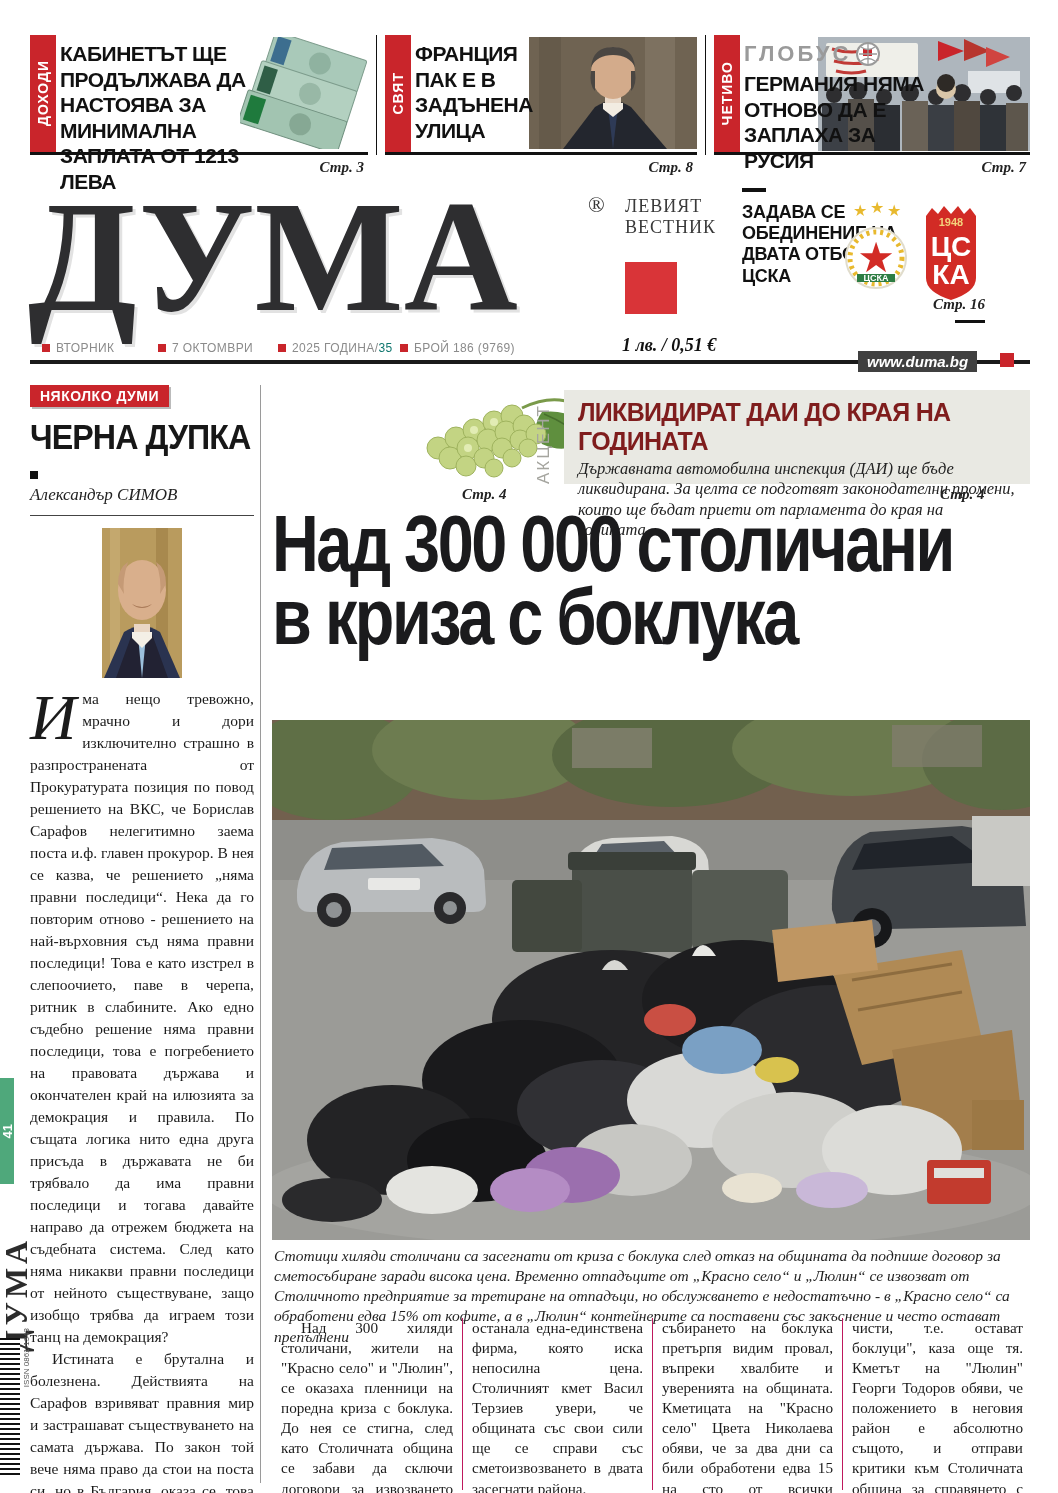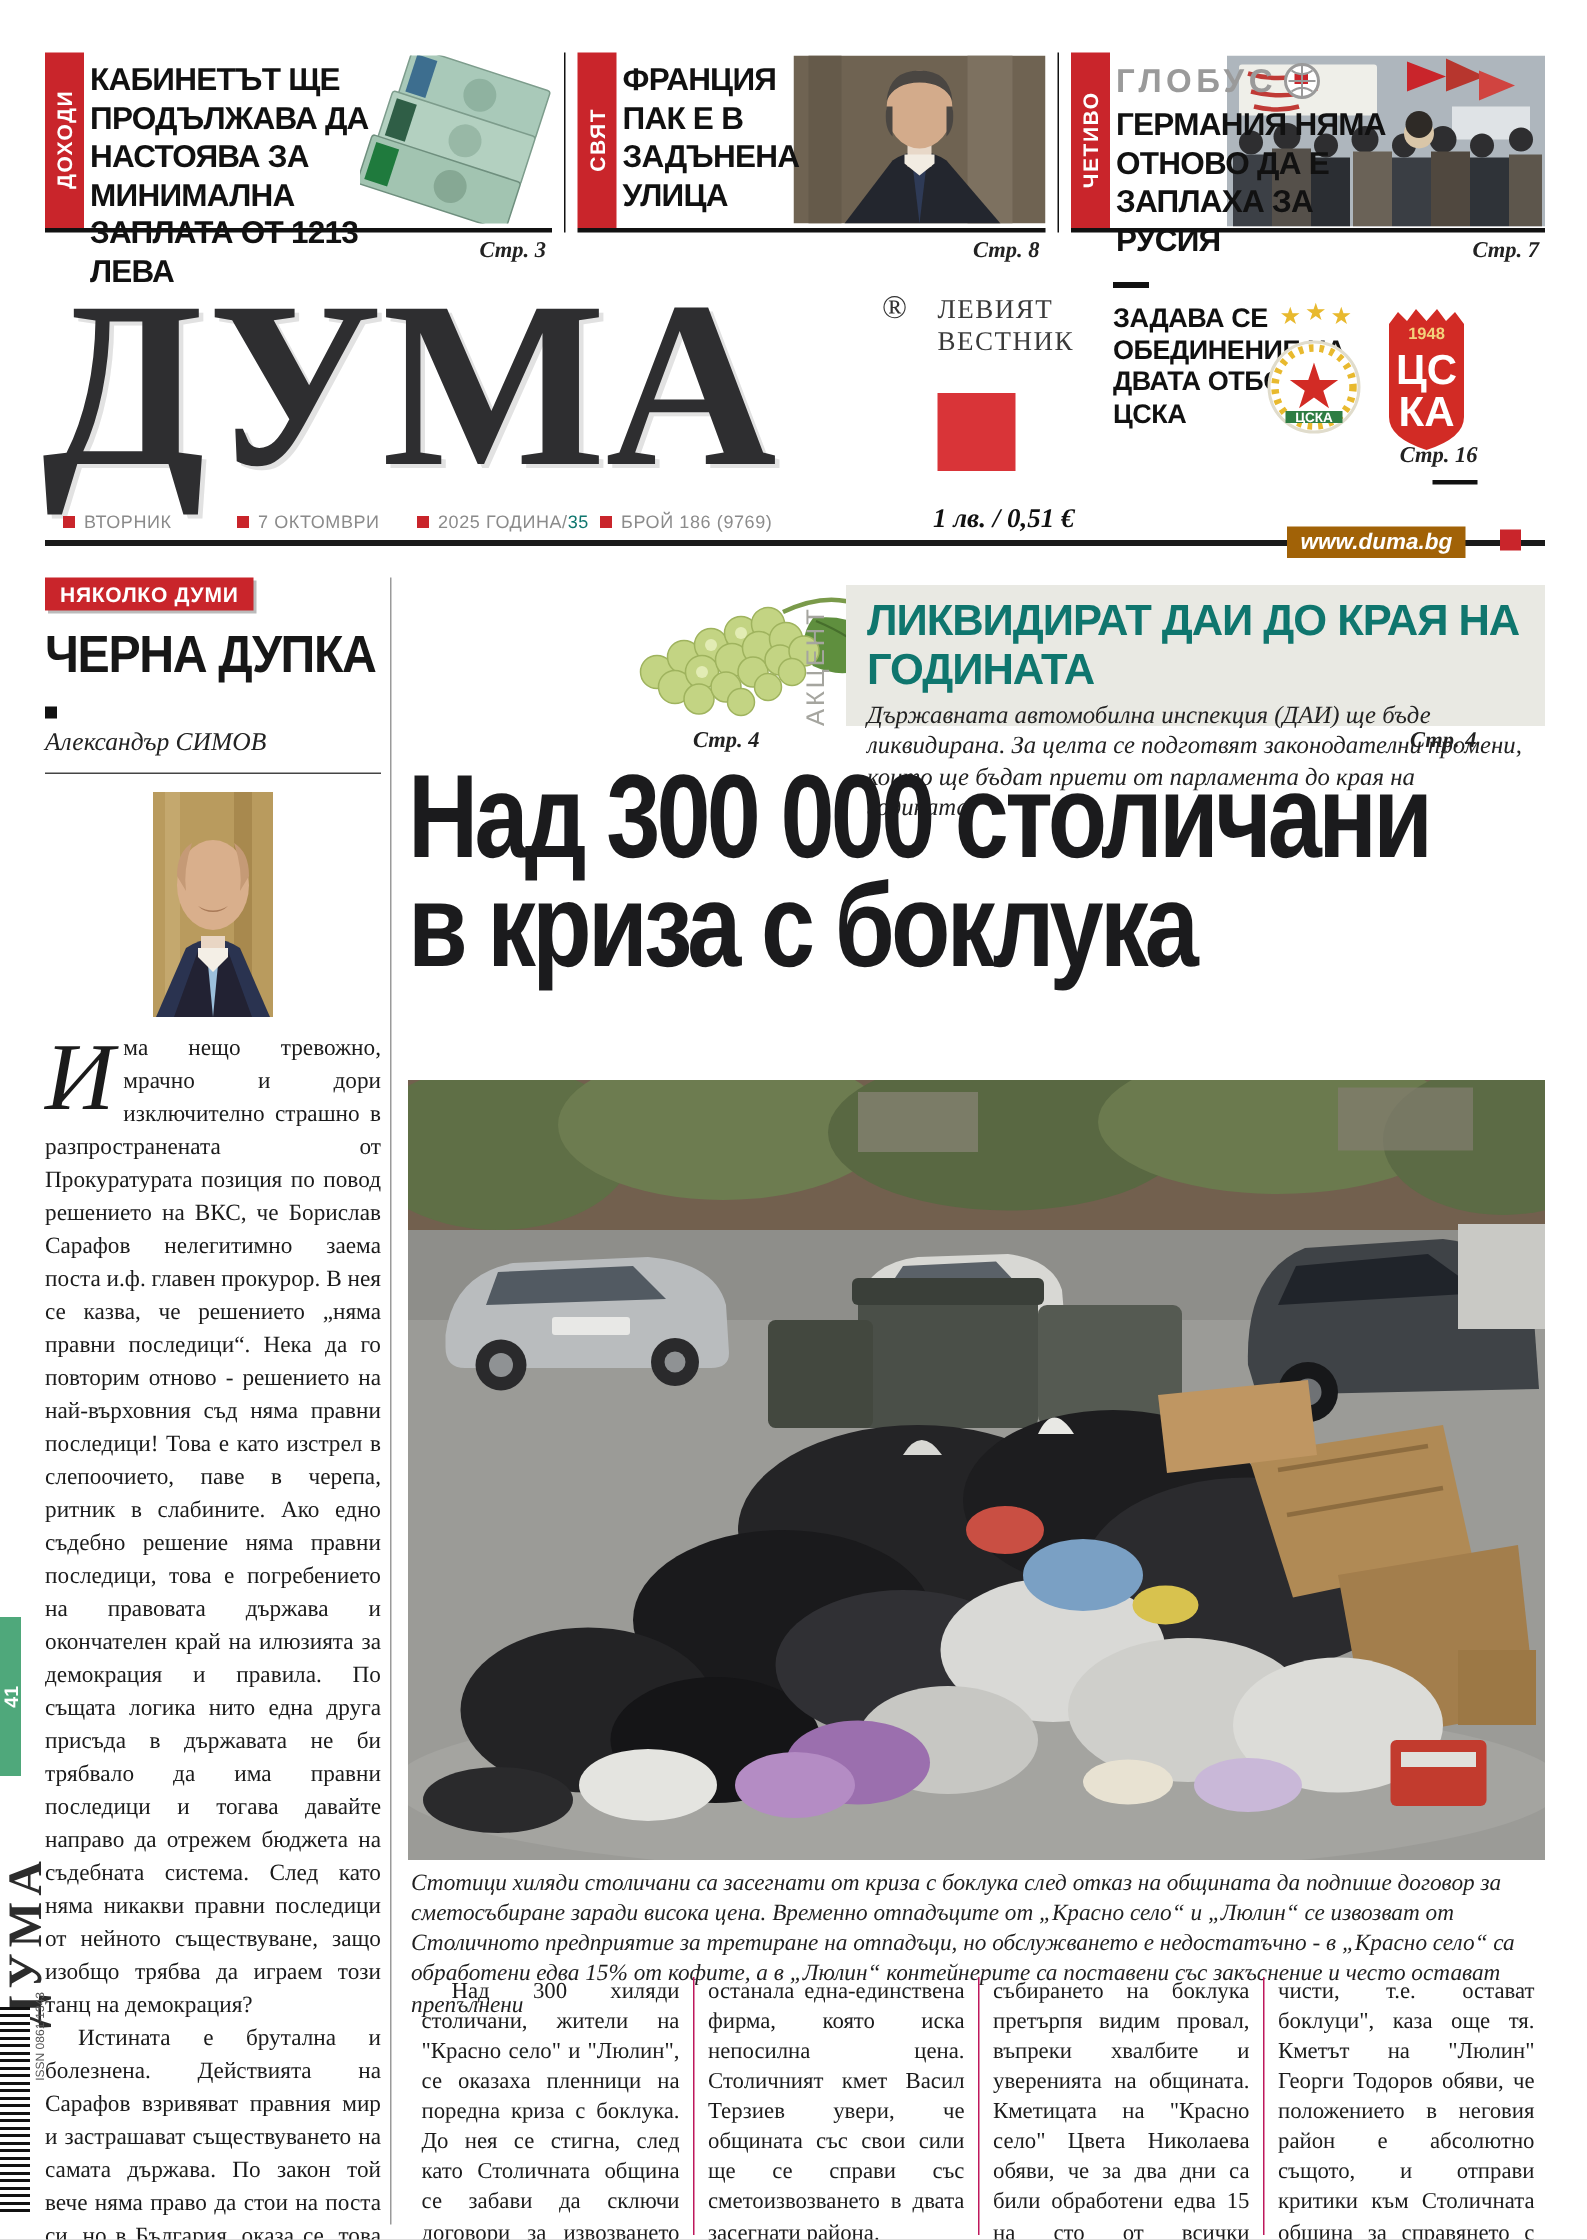--- a/index.html
+++ b/index.html
@@ -31,21 +31,21 @@
   #badge2 { position:absolute; left:916px; top:200px; }
   #promo-page { position:absolute; left:905px; top:296px; width:80px; text-align:right; }
   #promo-line { position:absolute; left:955px; top:320px; width:30px; height:3px; background:#111; }
 
   
   .dl-item { position:absolute; top:341px; font-family:"Liberation Sans",sans-serif; font-size:12px; letter-spacing:0.4px; color:#8b8b8b; }
   .dl-item .sq { display:inline-block; width:8px; height:8px; background:#c9252b; margin-right:6px; }
   .dl-red { color:#0f766e; }
   #price { position:absolute; left:622px; top:335px; font-style:italic; font-weight:bold; font-size:18px; color:#111; }
   #rule { position:absolute; left:30px; top:360px; width:1000px; height:4px; background:#1a1a1a; }
-  #site { position:absolute; left:858px; top:351px; background:#a16207; color:#fff; font-family:"Liberation Sans",sans-serif; font-weight:bold; font-style:italic; font-size:15px; padding:2px 9px; }
+  #site { position:absolute; left:858px; top:351px; background:#404040; color:#fff; font-family:"Liberation Sans",sans-serif; font-weight:bold; font-style:italic; font-size:15px; padding:2px 9px; }
   #site-sq { position:absolute; left:1000px; top:353px; width:14px; height:14px; background:#c9252b; }
 
   
   #opinion { position:absolute; left:30px; top:385px; width:224px; }
   .kicker { display:inline-block; background:#c9252b; color:#fff; font-family:"Liberation Sans",sans-serif; font-weight:bold; font-size:14px; letter-spacing:0.5px; padding:3px 10px; box-shadow:2px 2px 0 #bbb; }
   #op-title { margin-top:10px; font-family:"Liberation Sans",sans-serif; font-weight:bold; font-size:35px; letter-spacing:-1px; transform:scaleX(0.92); transform-origin:0 0; white-space:nowrap; color:#171717; }
   #op-bullet { width:8px; height:8px; background:#111; margin-top:14px; }
   #op-byline { font-style:italic; font-size:17px; margin-top:6px; color:#222; }
   #op-rule { height:1px; background:#444; margin-top:10px; }
   #op-photo { display:block; margin:12px auto 0 auto; }
@@ -61,21 +61,21 @@
   #barcode { position:absolute; left:0; top:1338px; width:20px; height:140px; background:repeating-linear-gradient(to bottom,#111 0 2px,#fff 2px 5px); }
 
   
   #vdivider { position:absolute; left:260px; top:385px; width:1px; height:1098px; background:#9a9a9a; }
   #grapes { position:absolute; left:274px; top:390px; width:300px; height:112px; }
   #grapes .g-title { font-family:"Liberation Sans",sans-serif; font-weight:bold; font-size:21px; line-height:1.2; letter-spacing:-0.5px; width:160px; }
   #grapes svg { position:absolute; right:-18px; top:0; }
   #grapes .pageref { position:absolute; left:188px; top:96px; }
   #akcent-tag { position:absolute; left:534px; top:392px; height:92px; writing-mode:vertical-rl; transform:rotate(180deg); font-family:"Liberation Sans",sans-serif; font-size:17px; letter-spacing:2px; color:#a5a59f; }
   #akcent { position:absolute; left:564px; top:390px; width:466px; height:94px; background:#e9e9e3; padding:8px 14px; }
-  #akcent .a-title { font-family:"Liberation Sans",sans-serif; font-weight:bold; font-size:29px; letter-spacing:-0.7px; color:#0f766e; }
+  #akcent .a-title { font-family:"Liberation Sans",sans-serif; font-weight:bold; font-size:25px; letter-spacing:-0.7px; color:#7f1d1d; }
   #akcent .a-text { font-style:italic; font-size:16.5px; line-height:1.24; margin-top:3px; color:#222; }
   #akcent-page { position:absolute; left:940px; top:486px; }
 
   #headline { position:absolute; left:272px; top:508px; width:940px; transform:scaleX(0.82); transform-origin:0 0; font-family:"Liberation Sans",sans-serif; font-weight:bold; font-size:79px; line-height:0.92; letter-spacing:-3px; color:#1b1b1d; }
   #subhead { position:absolute; left:274px; top:655px; width:730px; font-family:"Liberation Sans",sans-serif; font-weight:bold; font-size:22px; line-height:1.3; letter-spacing:-0.3px; color:#2c2c2c; }
 
   #mainphoto { position:absolute; left:272px; top:720px; width:758px; height:520px; }
   #caption { position:absolute; left:274px; top:1246px; width:756px; font-style:italic; font-size:15.5px; line-height:1.3; color:#1f1f1f; }
 
   #columns { position:absolute; left:272px; top:1318px; width:760px; height:172px; display:flex; }

